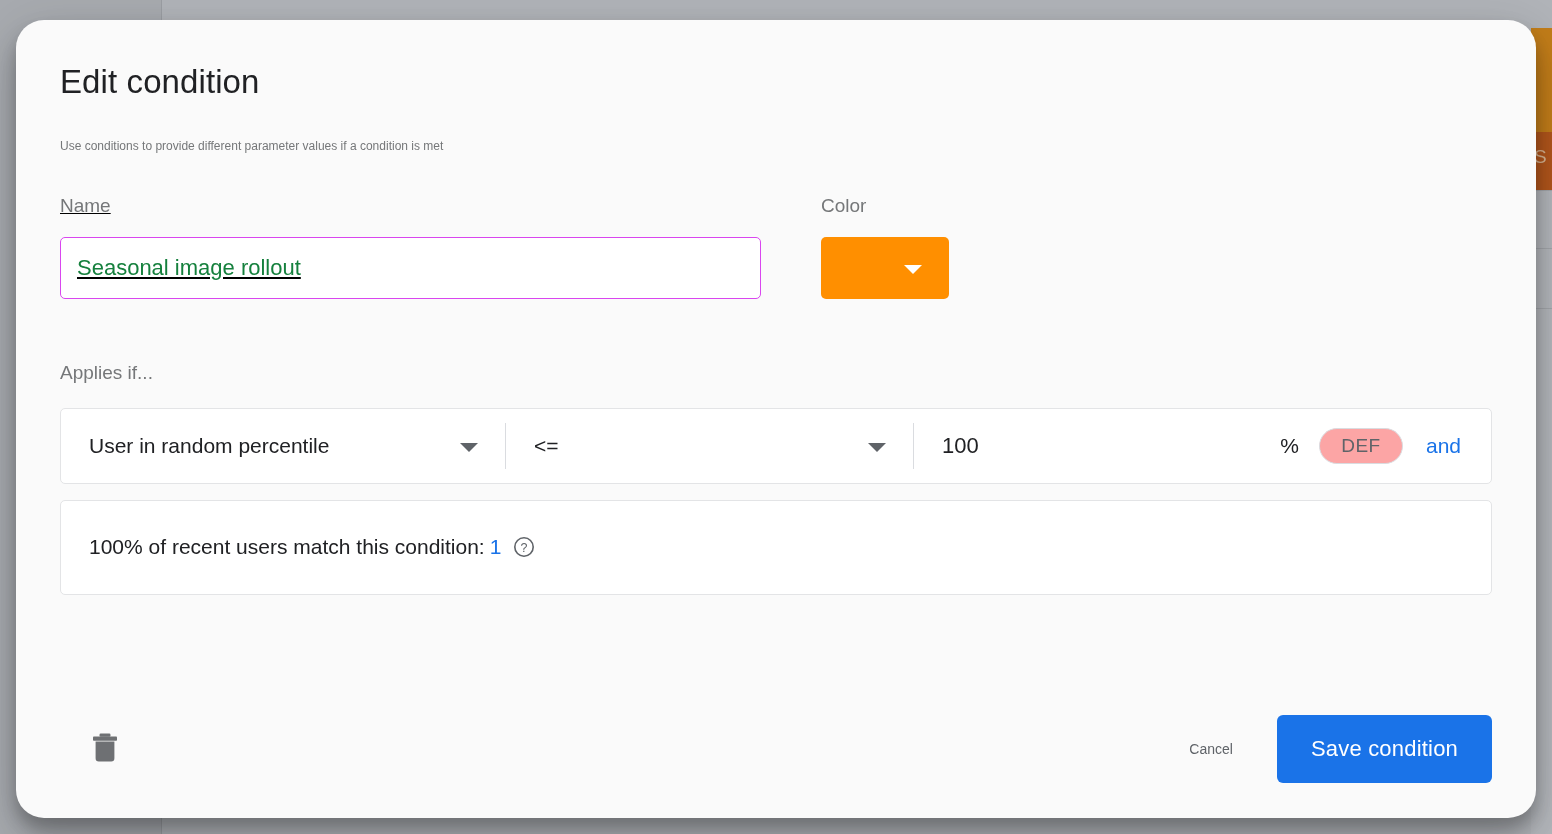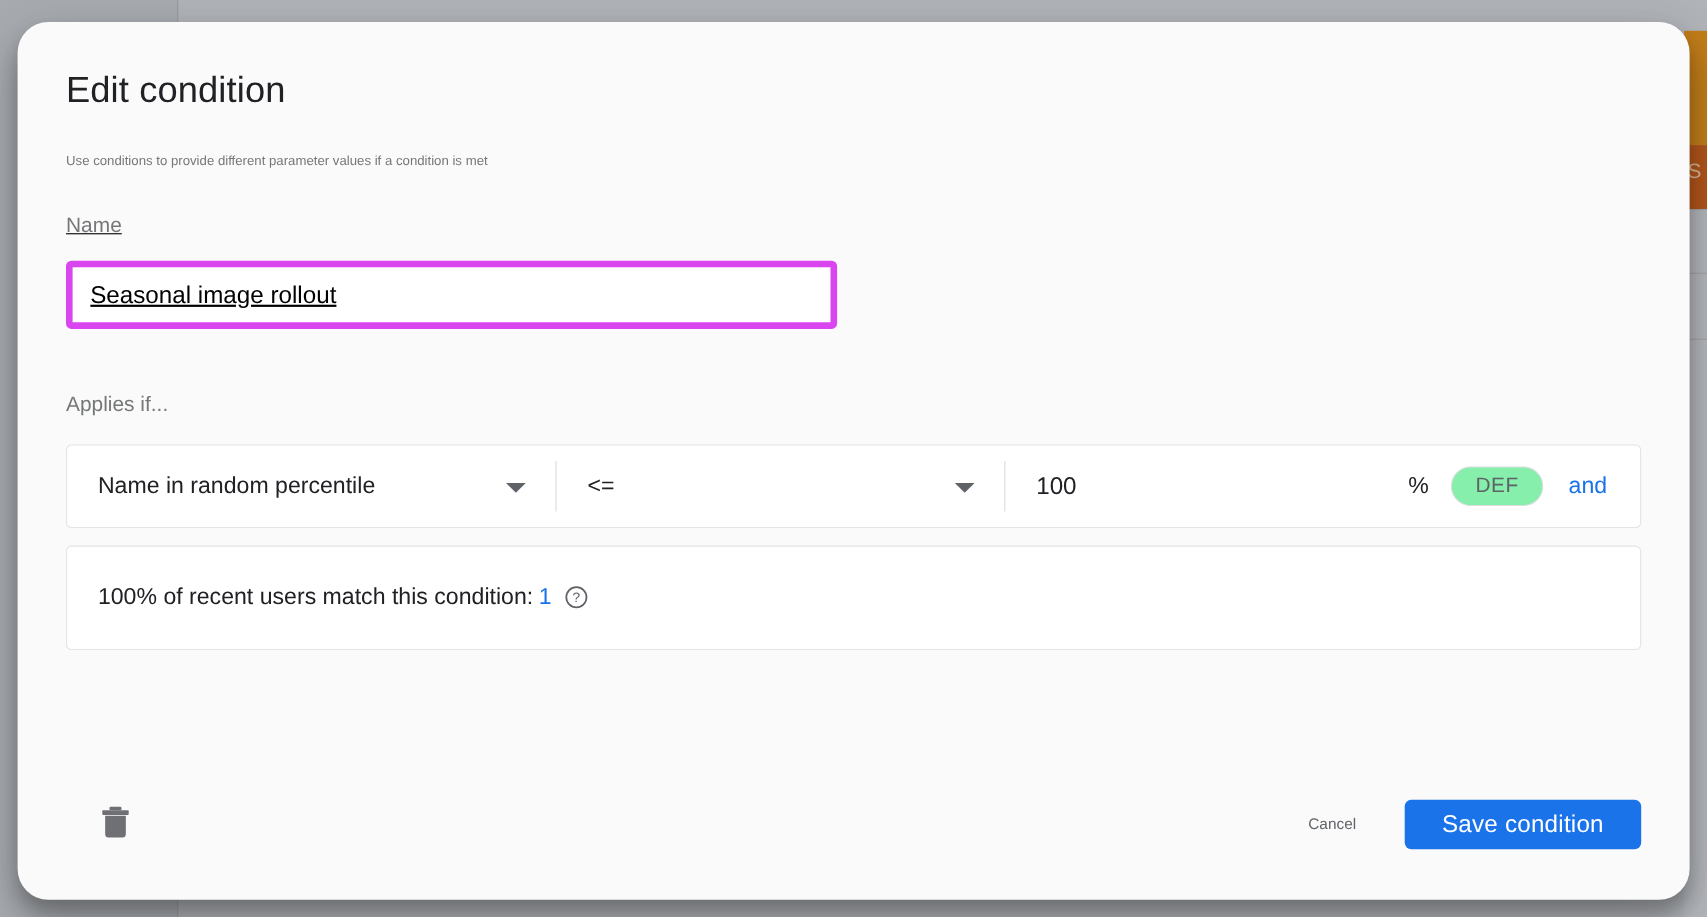--- a/index.html
+++ b/index.html
@@ -109,23 +109,23 @@
     margin-bottom: 22px;
   }
 
   #name-input {
     display: block;
     width: 701px;
     height: 62px;
     padding: 0 16px;
     font-family: "Liberation Sans", sans-serif;
     font-size: 22px;
-    color: #000000;
+    color: #15803d;
     background: #ffffff;
-    border: 6px solid #d946ef;
+    border: 1px solid #d946ef;
     border-radius: 5px;
     outline: none;
   }
 
   #color-swatch-button {
     position: relative;
     width: 128px;
     height: 62px;
     border: none;
     border-radius: 5px;
@@ -213,21 +213,21 @@
     color: #202124;
     margin-left: auto;
   }
   #def-chip {
     margin-left: 20px;
     min-width: 84px;
     height: 36px;
     padding: 0 16px;
     border: 1px solid #dadce0;
     border-radius: 18px;
-    background: #86efac;
+    background: #fca5a5;
     color: #5f6368;
     font-family: "Liberation Sans", sans-serif;
     font-size: 19px;
     letter-spacing: .4px;
     cursor: pointer;
     display: flex;
     align-items: center;
     justify-content: center;
   }
   #and-button {
@@ -305,21 +305,21 @@
     padding: 10px 14px;
     margin-right: 30px;
   }
   #save-condition-button {
     background: #1a73e8;
     border: none;
     border-radius: 6px;
     font-family: "Liberation Sans", sans-serif;
     font-size: 22px;
     color: #ffffff;
-    height: 45px;
+    height: 68px;
     padding: 0 34px;
     cursor: pointer;
     letter-spacing: .2px;
   }
 </style>
 </head>
 <body>
 
 <div id="backdrop">
   <div id="backdrop-left-rail"></div>
@@ -338,29 +338,35 @@
 
     <p id="dialog-subtitle">Use conditions to provide different parameter values if a condition is met</p>
 
     <div id="name-color-row">
 
       <div id="name-group">
         <span class="field-label">Name</span>
         <input id="name-input" type="text" value="Seasonal image rollout" style="">
       </div>
 
+      <div id="color-group">
+        <span class="field-label">Color</span>
+        <button id="color-swatch-button" style="background: rgb(255, 143, 0);">
+          <span id="color-caret-icon"></span>
+        </button>
+      </div>
 
     </div>
 
     <div id="applies-if-label">Applies if...</div>
 
     <div id="condition-row">
 
       <div class="cond-select" id="condition-type-select">
-        <span class="cond-select-label">Name in random percentile</span>
+        <span class="cond-select-label">User in random percentile</span>
         <span class="cond-caret-icon"></span>
       </div>
 
       <div class="cond-divider"></div>
 
       <div class="cond-select" id="condition-operator-select">
         <span class="cond-select-label">&lt;=</span>
         <span class="cond-caret-icon"></span>
       </div>
 

